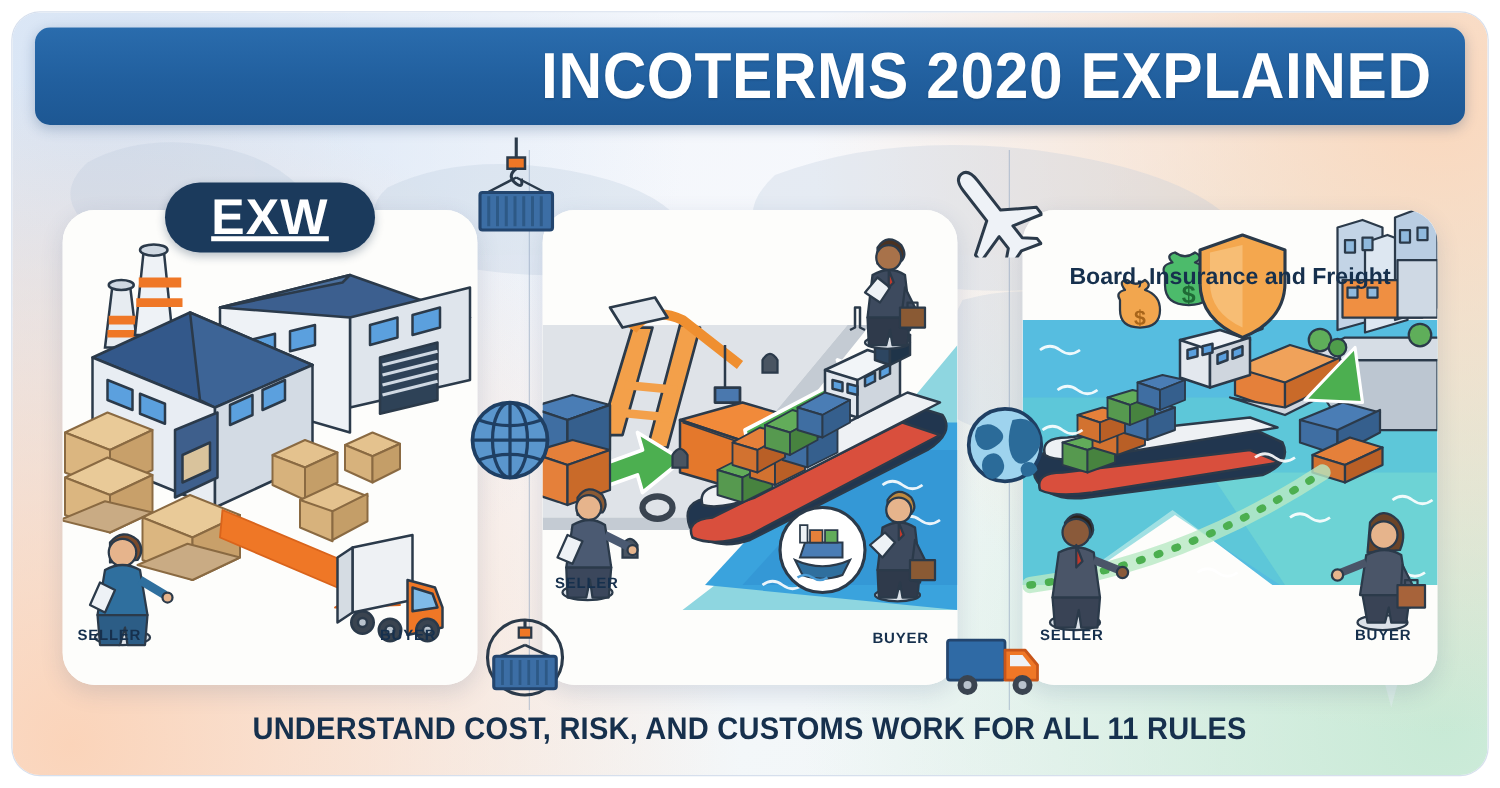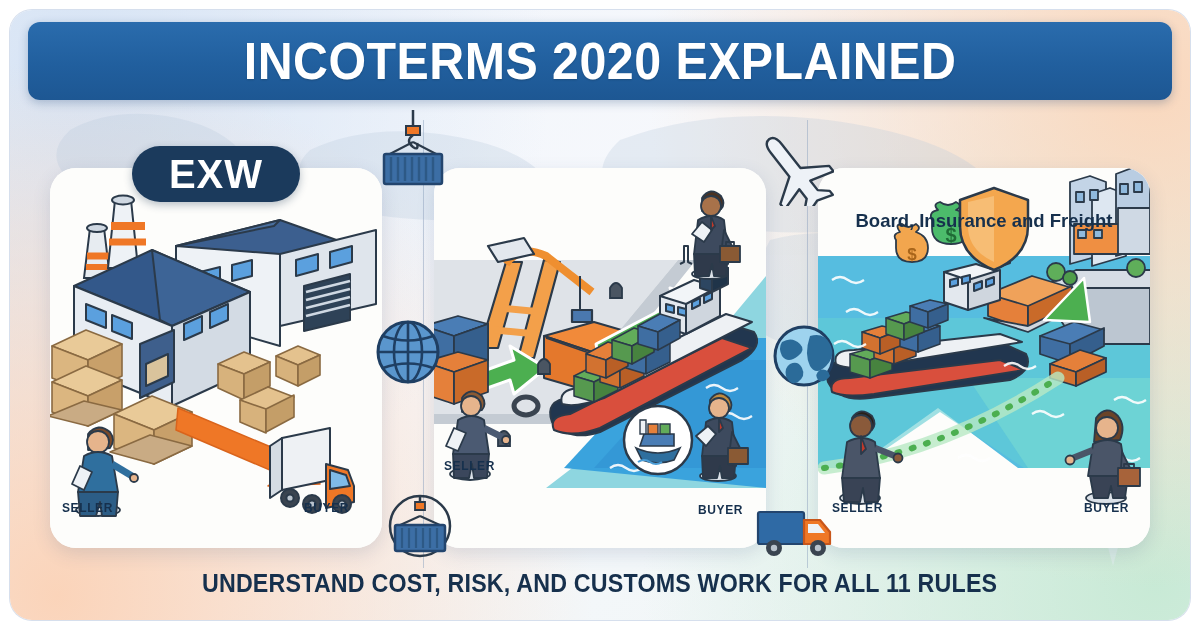--- a/index.html
+++ b/index.html
@@ -22,21 +22,21 @@
       radial-gradient(circle at 97% 94%, rgba(198,233,212,.95) 0%, rgba(198,233,212,0) 40%),
       radial-gradient(circle at 6% 10%, rgba(212,226,244,.9) 0%, rgba(212,226,244,0) 38%),
       linear-gradient(135deg,#eef3fa 0%,#f6f8fc 45%,#eef5f4 100%);
     box-shadow:0 0 0 1px rgba(210,220,235,.9);
   }
   .worldmap{position:absolute;inset:0;opacity:.5;}
   
   .title-bar{
     position:absolute;left:28px;top:22px;width:1144px;height:78px;
     background:linear-gradient(180deg,#2a6cad 0%,#215f9e 55%,#1d5793 100%);
-    border-radius:12px;display:flex;align-items:center;justify-content:center;
+    border-radius:12px;display:flex;align-items:center;justify-content:flex-end;
     box-shadow:0 3px 10px rgba(30,70,120,.28);
   }
   .title-text{
     color:#ffffff;font-size:52px;font-weight:700;letter-spacing:.5px;
     transform:scaleX(.93);font-family:"Liberation Sans", sans-serif;
     text-shadow:0 1px 2px rgba(0,0,0,.18);white-space:nowrap;
   }
   
   .card{
     position:absolute;top:168px;width:332px;height:380px;
@@ -45,21 +45,21 @@
     overflow:hidden;
   }
   #card-exw{left:50px;}
   #card-fob{left:434px;}
   #card-cif{left:818px;}
   .badge{
     position:absolute;top:146px;height:56px;border-radius:28px;
     background:#1b3a5c;display:flex;align-items:center;justify-content:center;
     box-shadow:0 3px 8px rgba(20,45,75,.3);z-index:6;
   }
-  .badge span{color:#fff;font-size:40px;font-weight:700;letter-spacing:1px;line-height:1;}
+  .badge span{color:#fff;font-size:40px;font-weight:700;letter-spacing:1px;line-height:1;text-decoration:underline;}
   #badge-exw{left:132px;width:168px;}
   #badge-fob{left:516px;width:168px;}
   #badge-cif{left:902px;width:164px;}
   .subtitle{
     position:absolute;top:210px;width:332px;text-align:center;z-index:6;
     color:#16304d;font-size:19px;font-weight:600;
   }
   #sub-exw{left:50px;}
   #sub-fob{left:434px;}
   #sub-cif{left:818px;font-size:18.5px;}

